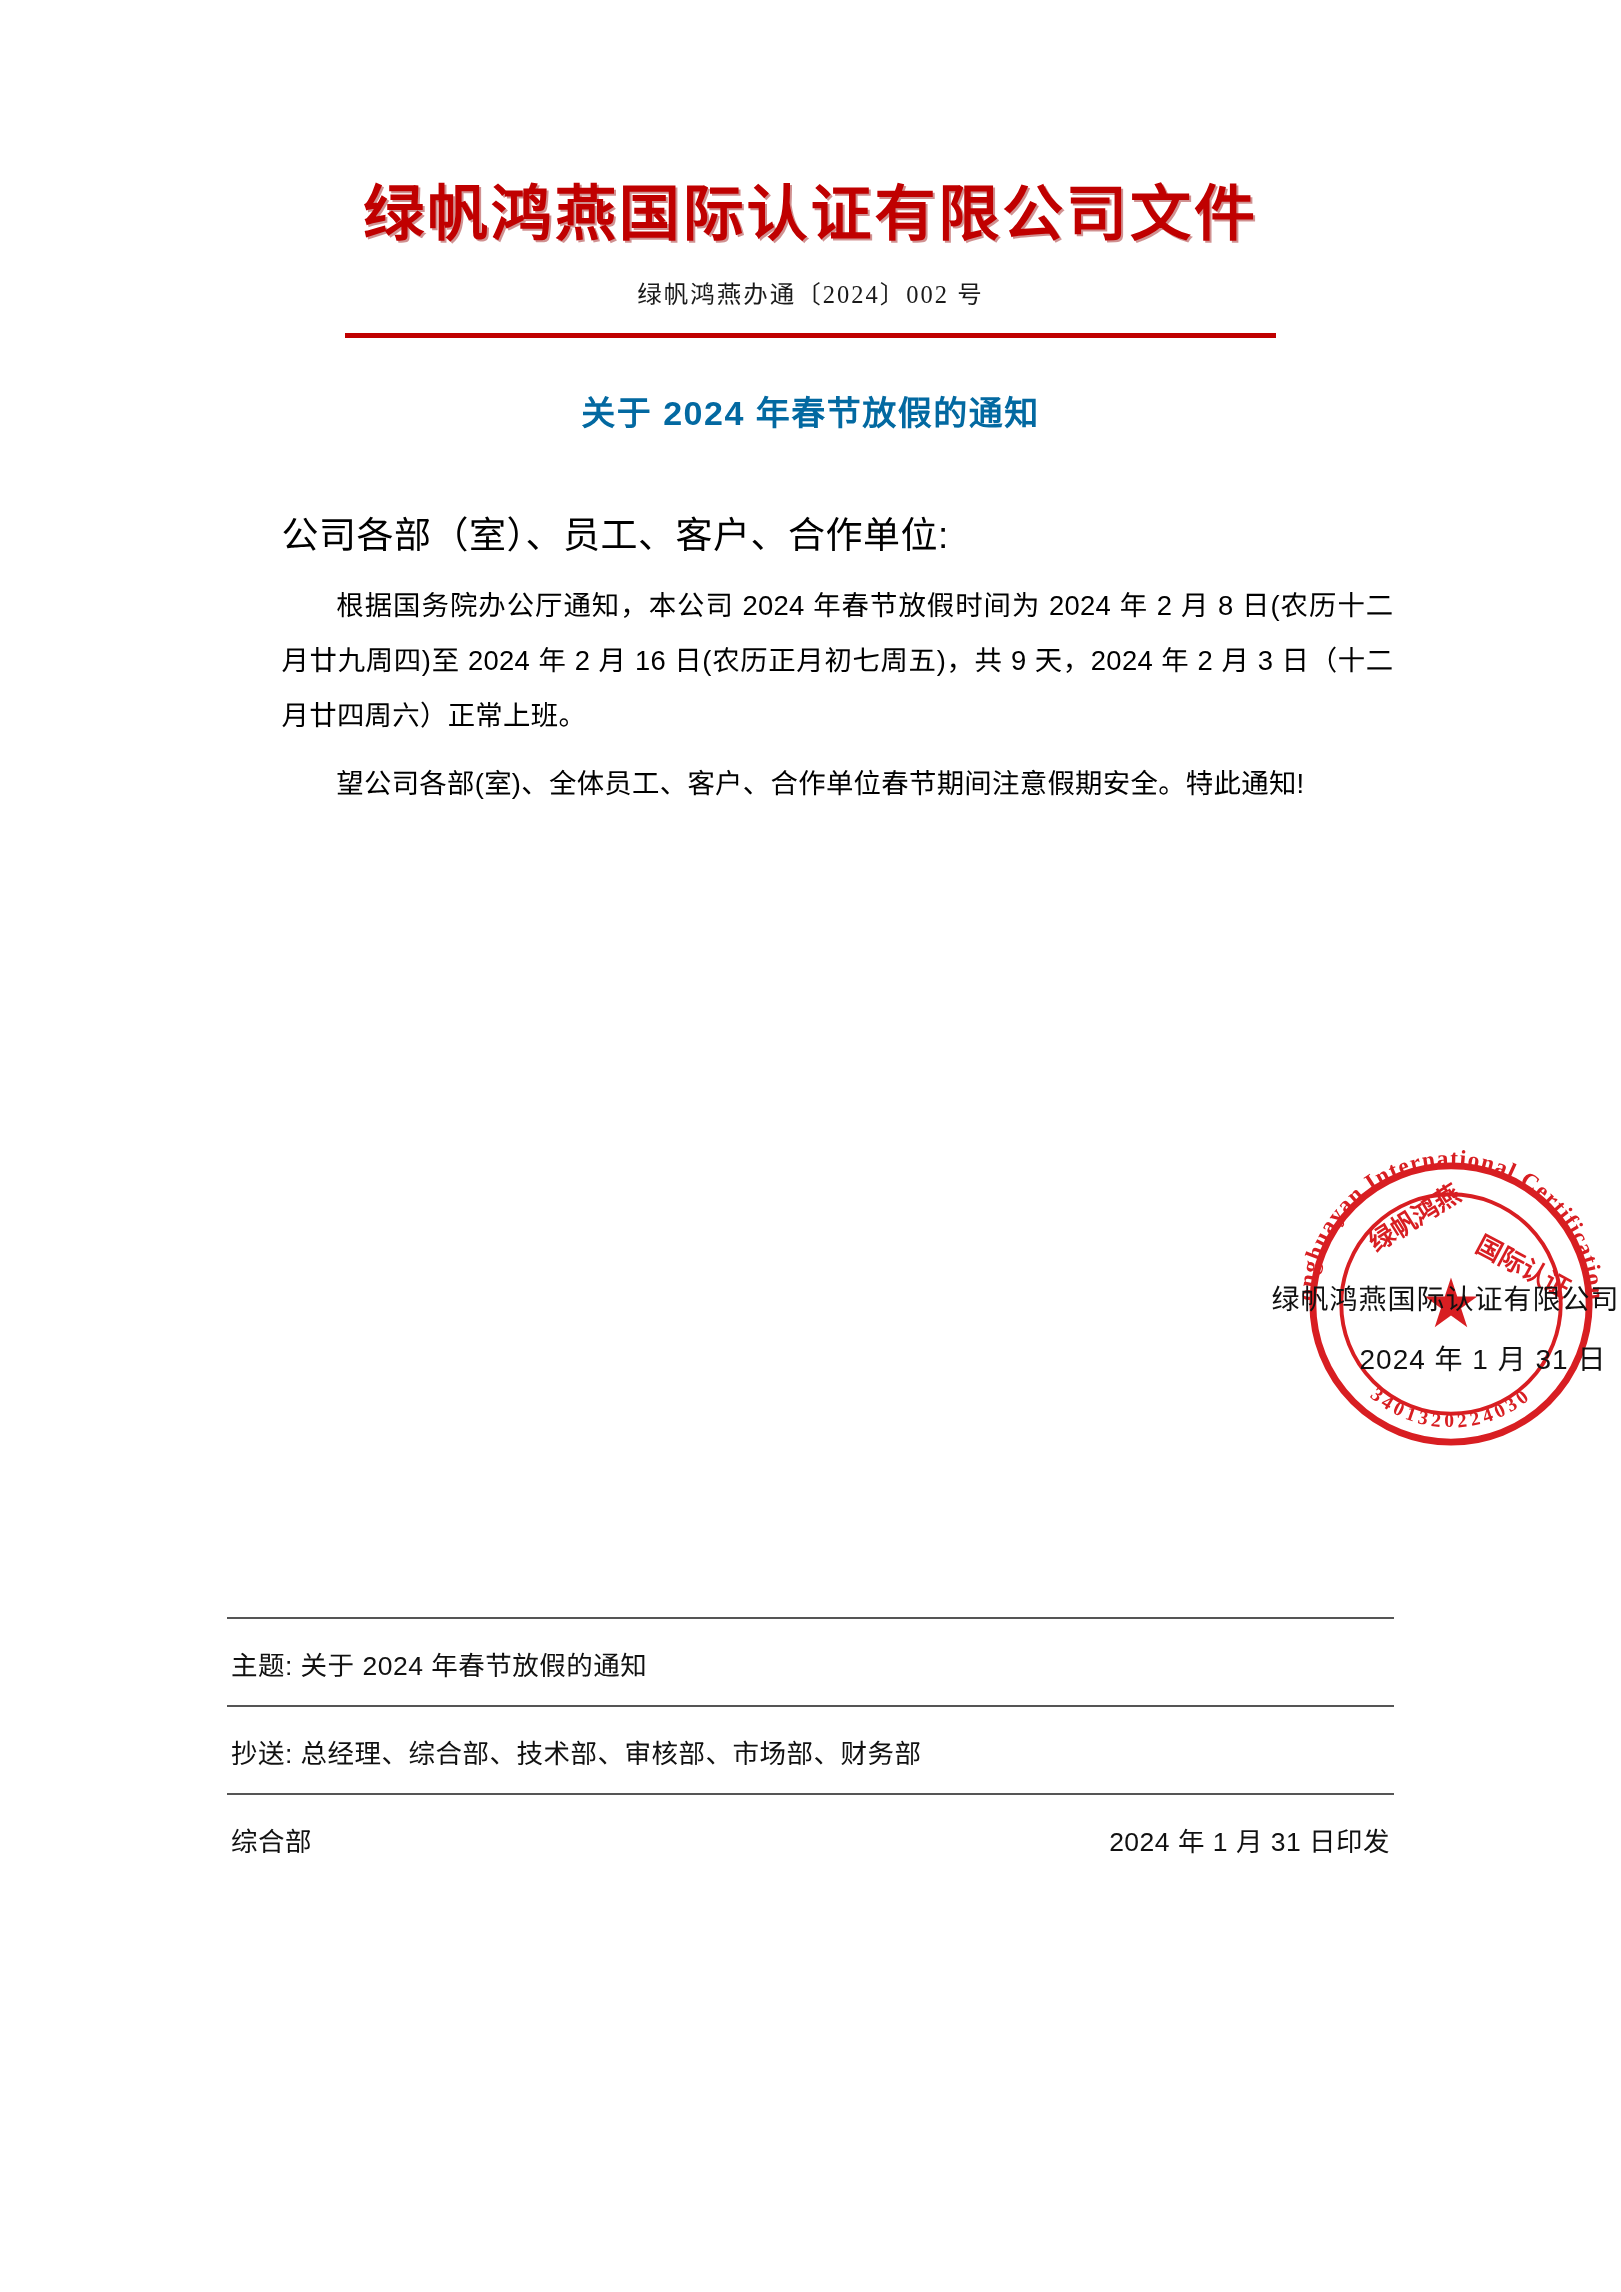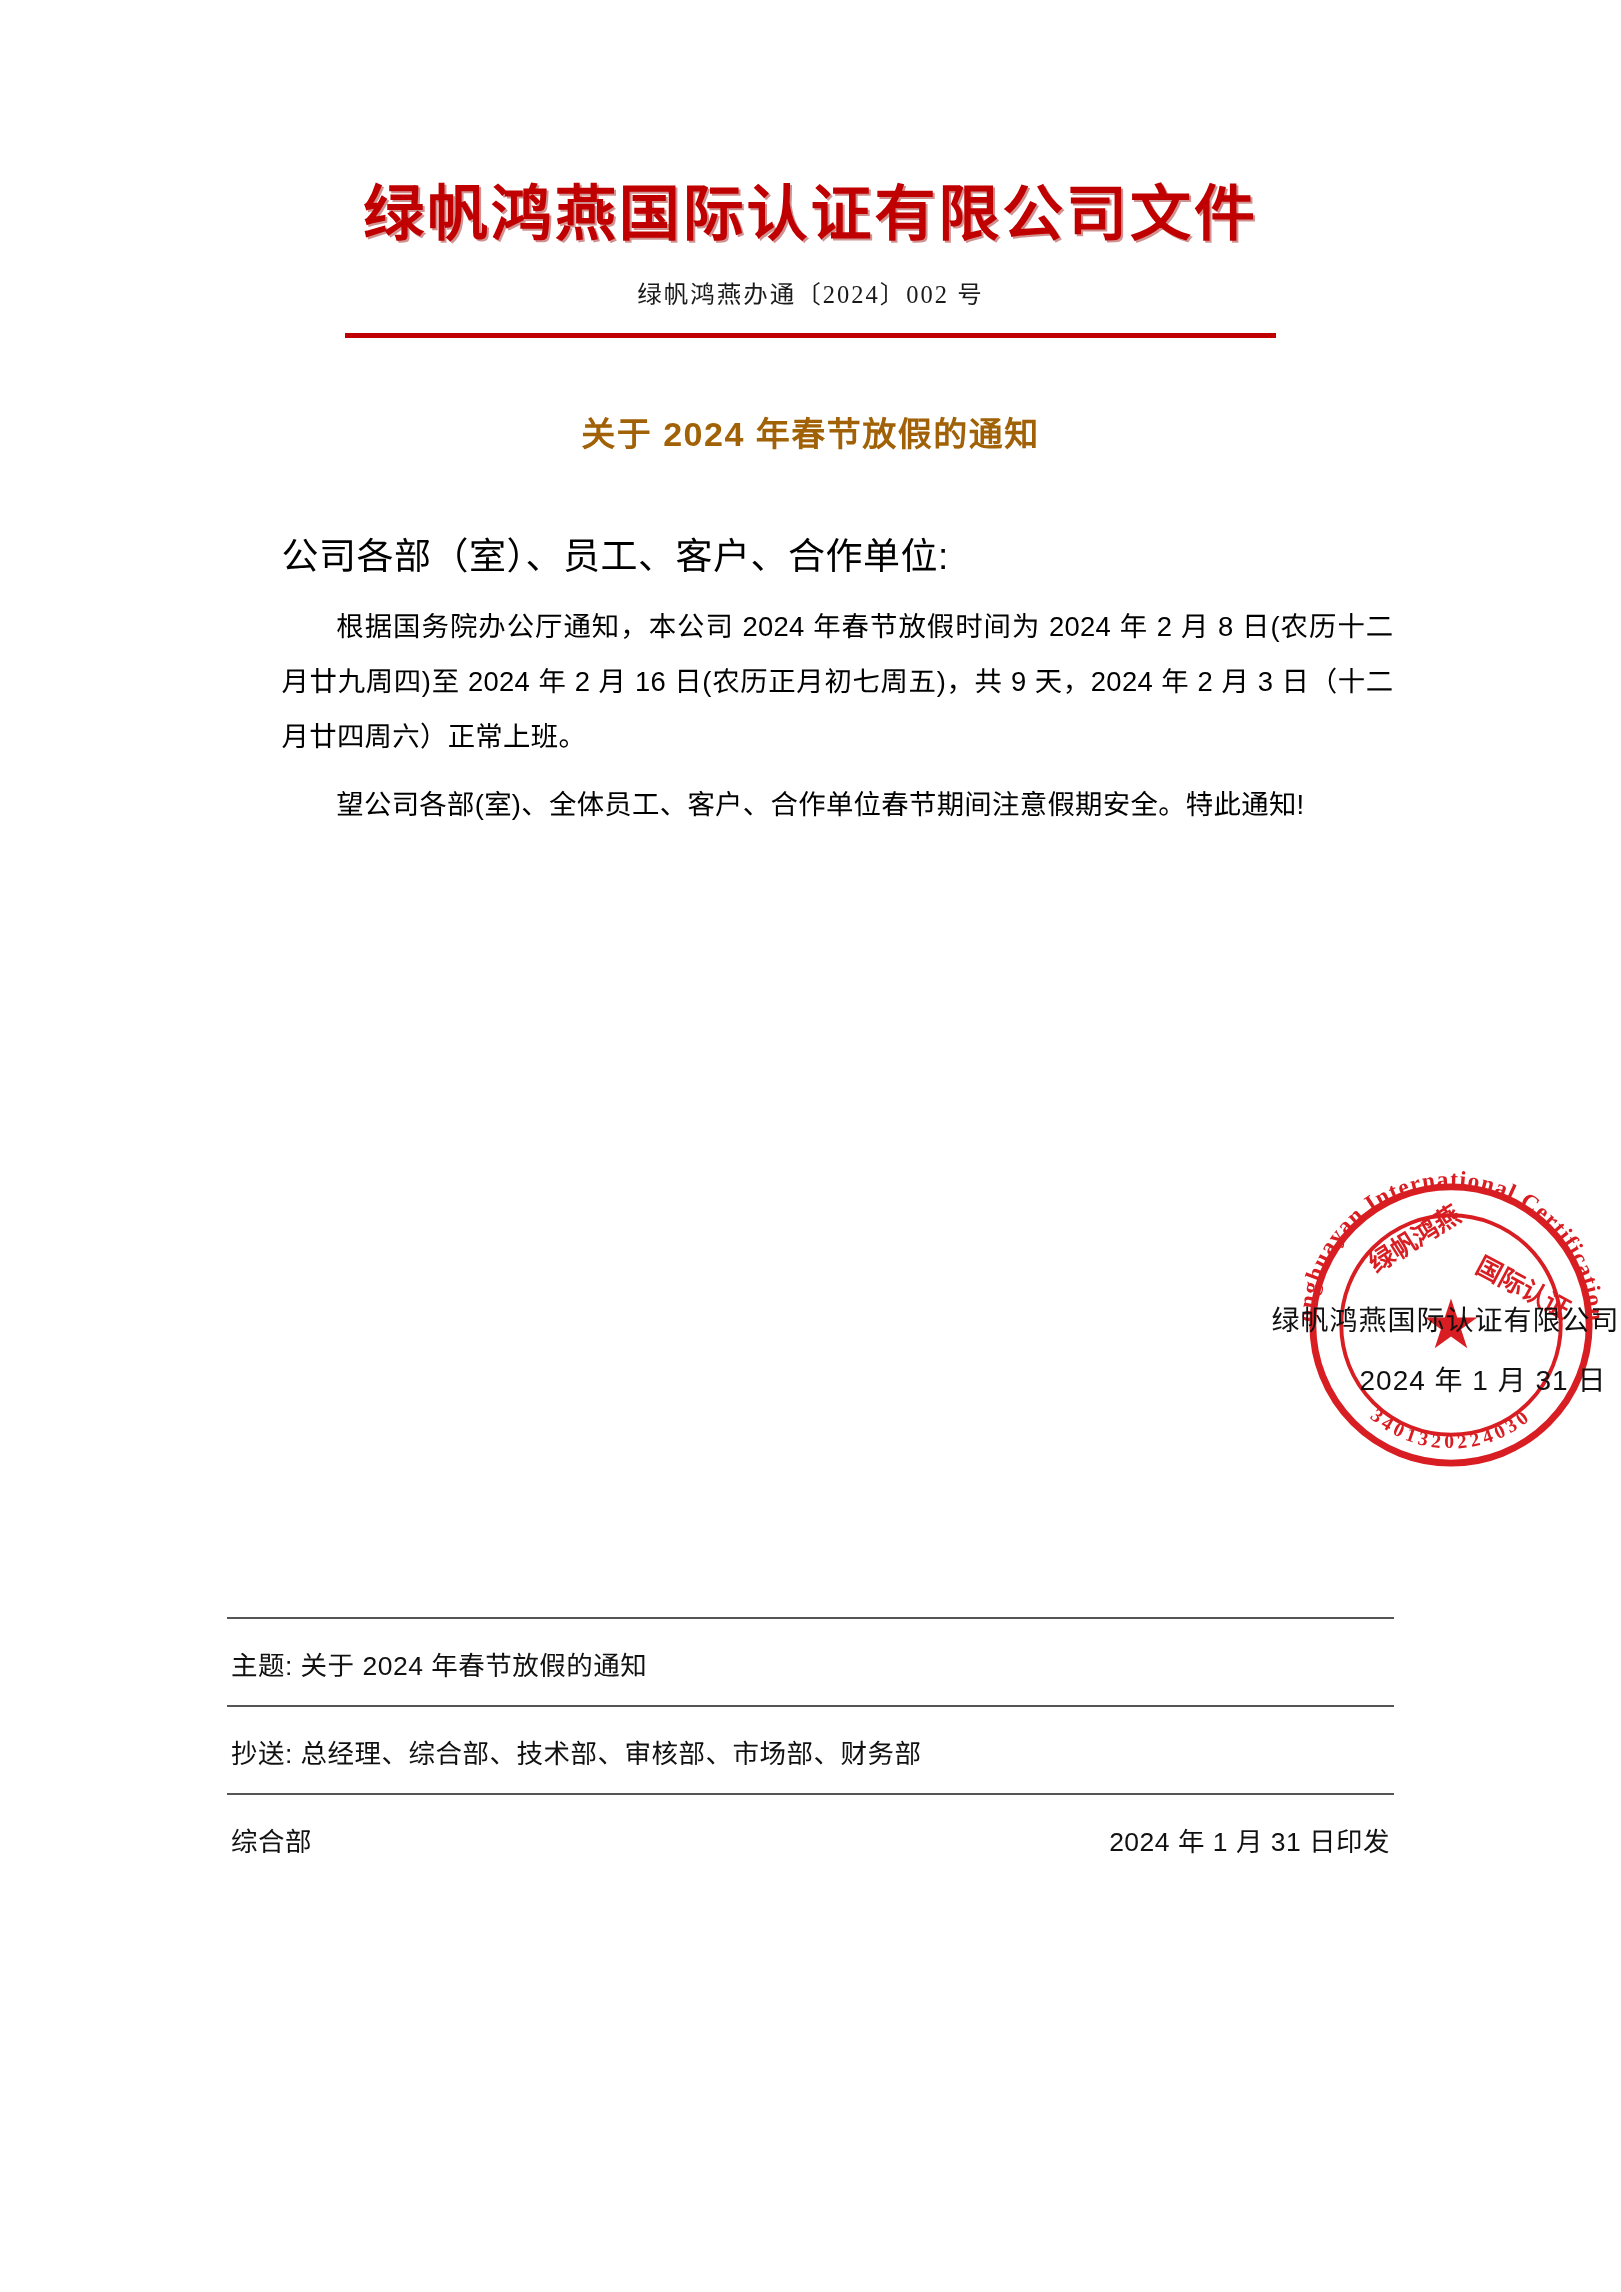--- a/index.html
+++ b/index.html
@@ -58,22 +58,22 @@
     margin: 23.5px auto 0 auto;
   }
 
   
   .subject-title {
     text-align: center;
     font-family: "Liberation Sans", "DejaVu Sans", sans-serif;
     font-weight: bold;
     font-size: 34px;
     letter-spacing: 1.5px;
-    margin-top: 69px;
-    color: #a16207;
+    margin-top: 48px;
+    color: #0369a1;
   }
 
   
   .body-block {
     margin: 0 auto;
     width: 1166px;
     padding-left: 54px;
     box-sizing: border-box;
     margin-top: 71px;
   }

